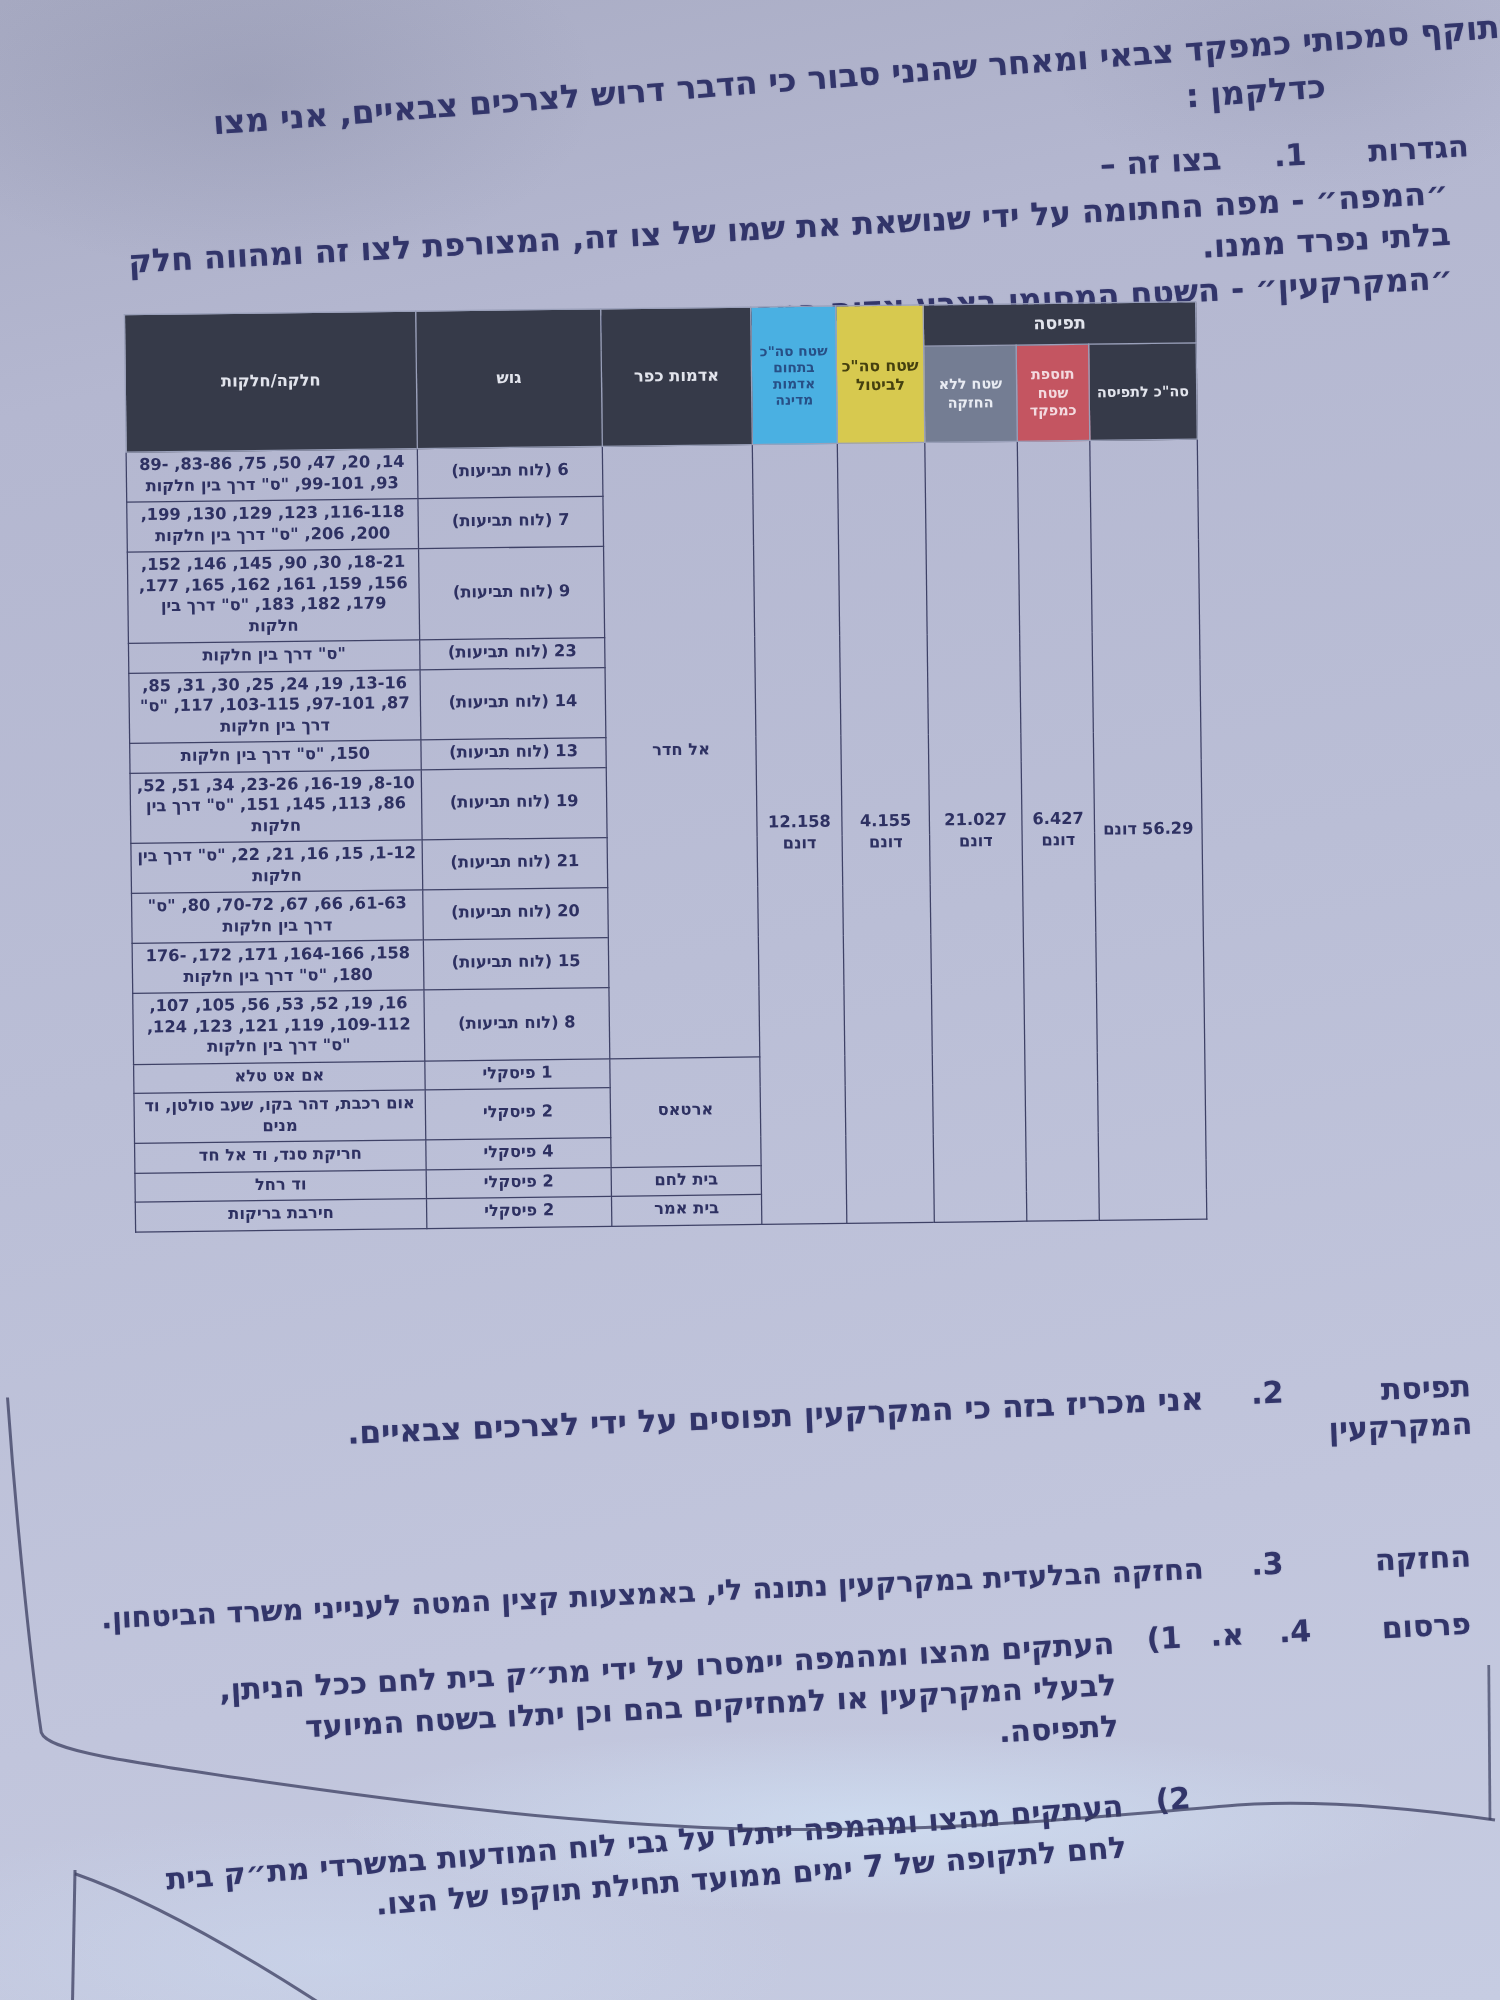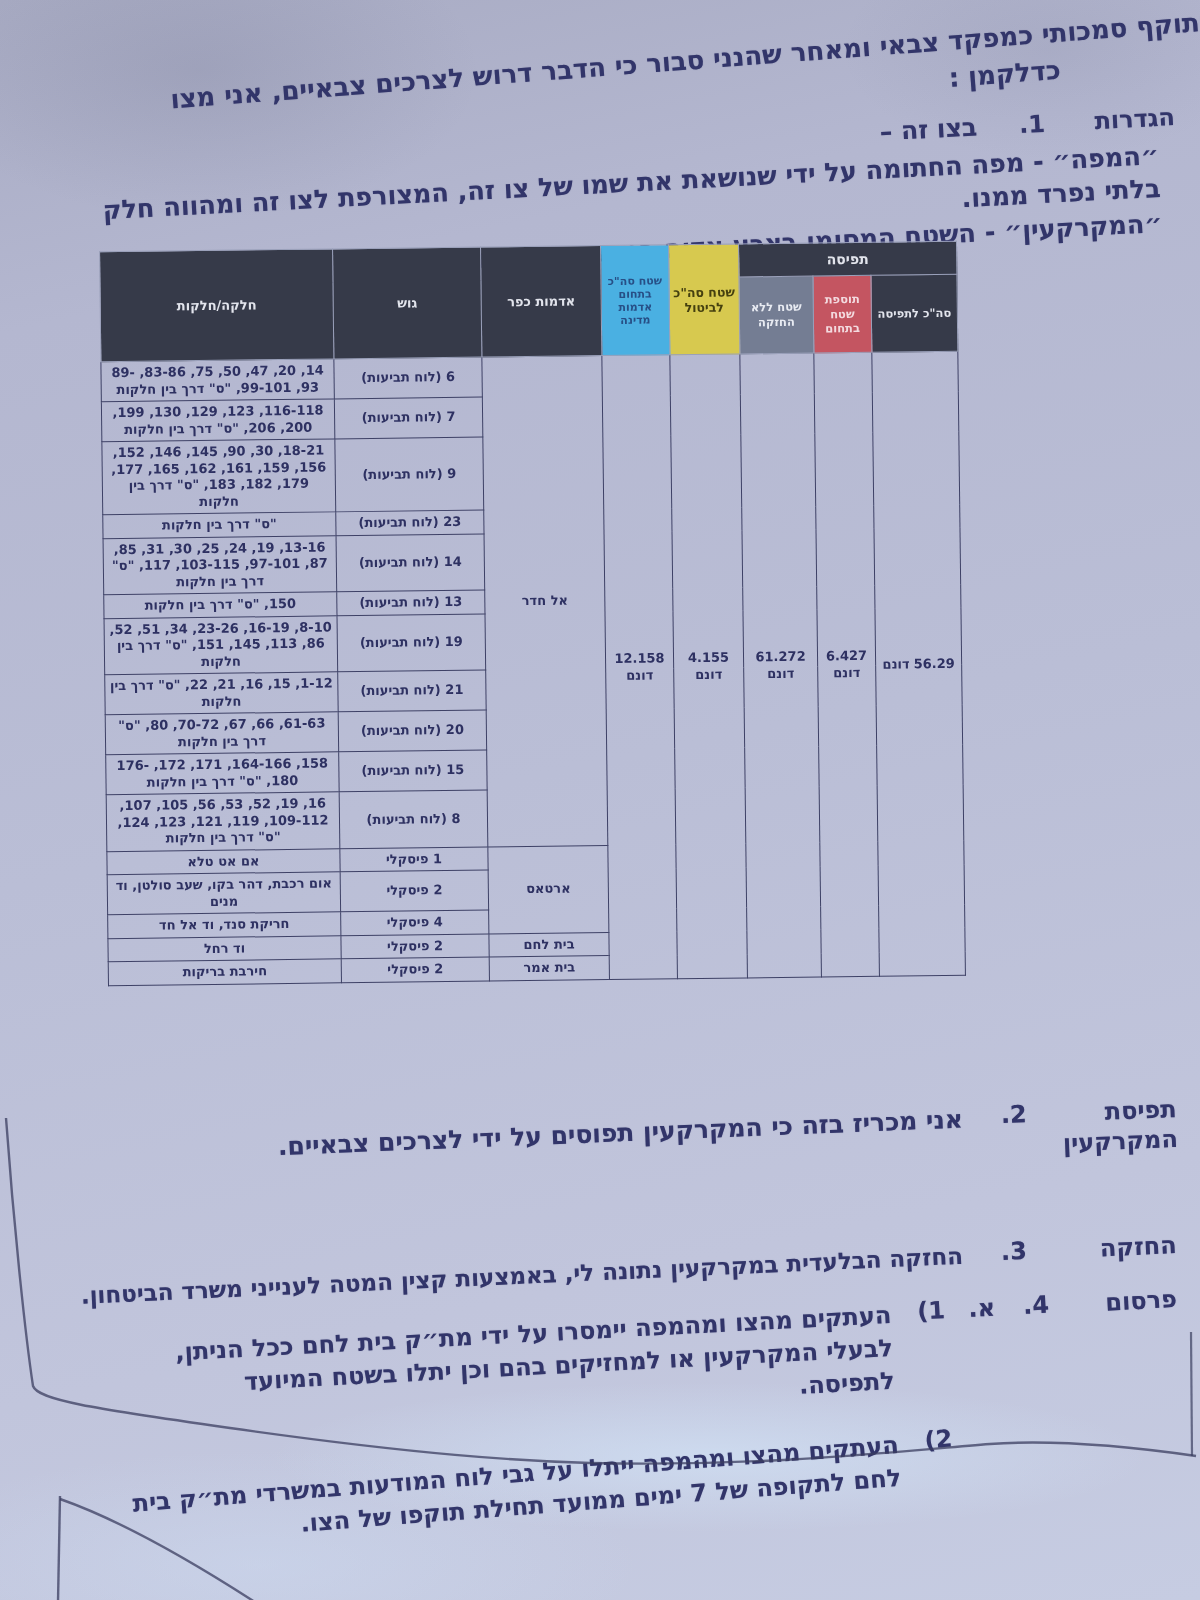--- a/index.html
+++ b/index.html
@@ -116,33 +116,33 @@
       <tr>
         <th colspan="3" class="th-group">תפיסה</th>
         <th rowspan="2" class="th-yellow">שטח סה"כ לביטול</th>
         <th rowspan="2" class="th-blue">שטח סה"כ בתחום אדמות מדינה</th>
         <th rowspan="2" class="th-tall">אדמות כפר</th>
         <th rowspan="2" class="th-tall">גוש</th>
         <th rowspan="2" class="th-tall">חלקה/חלקות</th>
       </tr>
       <tr class="hrow2">
         <th>סה"כ לתפיסה</th>
-        <th class="th-red">תוספת שטח בתחום</th>
+        <th class="th-red">תוספת שטח כמפקד</th>
         <th class="th-slate">שטח ללא החזקה</th>
       </tr>
     </thead>
     <tbody id="tbody">
         <tr>
           <td rowspan="16" class="num-cell inline-num"><div>56.29</div><div>דונם</div></td>
           <td rowspan="16" class="num-cell">
             <div>6.427</div>
             <div>דונם</div>
           </td>
           <td rowspan="16" class="num-cell">
-            <div>61.272</div>
+            <div>21.027</div>
             <div>דונם</div>
           </td>
           <td rowspan="16" class="num-cell">
             <div>4.155</div>
             <div>דונם</div>
           </td>
           <td rowspan="16" class="num-cell">
             <div>12.158</div>
             <div>דונם</div>
           </td>

